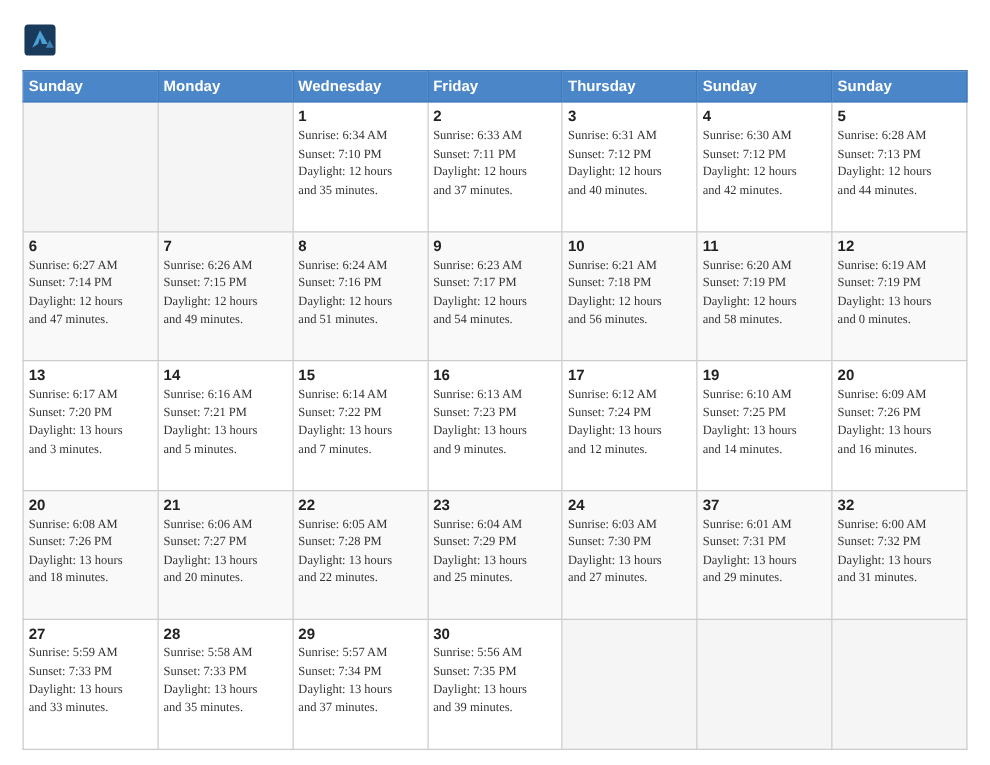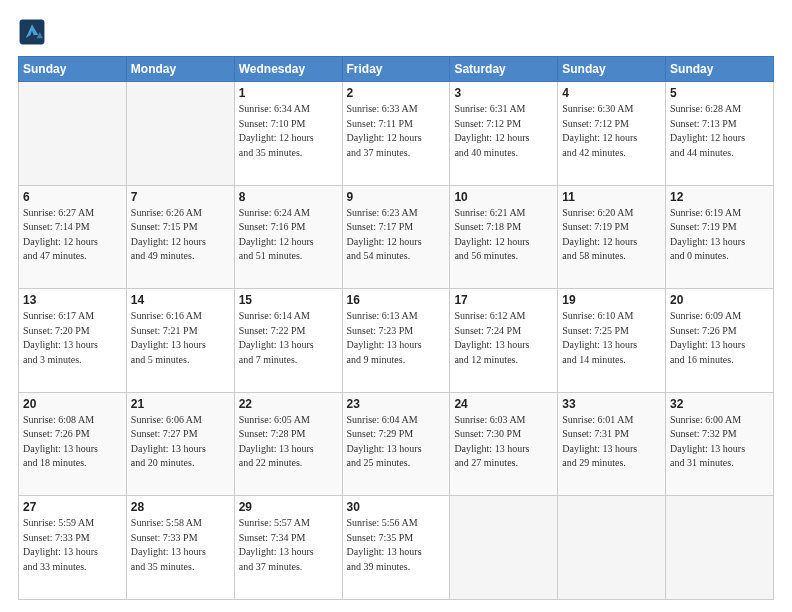--- a/index.html
+++ b/index.html
@@ -119,21 +119,21 @@
     </div>
   </div>
 
   <table class="calendar">
     <thead>
       <tr>
       <th>Sunday</th>
           <th>Monday</th>
           <th>Wednesday</th>
           <th>Friday</th>
-          <th>Saturday</th>
+          <th>Thursday</th>
           <th>Sunday</th>
           <th>Sunday</th>
         </tr>
     </thead>
     <tbody id="calendar-body">
     <tr>
           <td class="empty"></td>
           <td class="empty"></td>
           <td>
             <span class="day-num">1</span>
@@ -231,21 +231,21 @@
           </td>
           <td>
             <span class="day-num">23</span>
             <div class="day-info">Sunrise: 6:04 AM<br>Sunset: 7:29 PM<br>Daylight: 13 hours<br>and 25 minutes.</div>
           </td>
           <td>
             <span class="day-num">24</span>
             <div class="day-info">Sunrise: 6:03 AM<br>Sunset: 7:30 PM<br>Daylight: 13 hours<br>and 27 minutes.</div>
           </td>
           <td>
-            <span class="day-num">33</span>
+            <span class="day-num">37</span>
             <div class="day-info">Sunrise: 6:01 AM<br>Sunset: 7:31 PM<br>Daylight: 13 hours<br>and 29 minutes.</div>
           </td>
           <td>
             <span class="day-num">32</span>
             <div class="day-info">Sunrise: 6:00 AM<br>Sunset: 7:32 PM<br>Daylight: 13 hours<br>and 31 minutes.</div>
           </td>
         </tr>
         <tr>
           <td>
             <span class="day-num">27</span>

